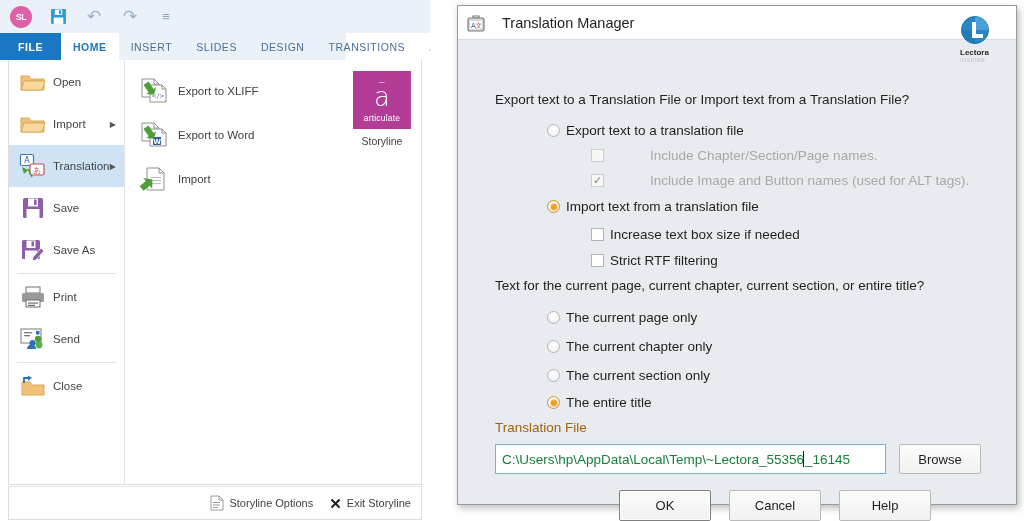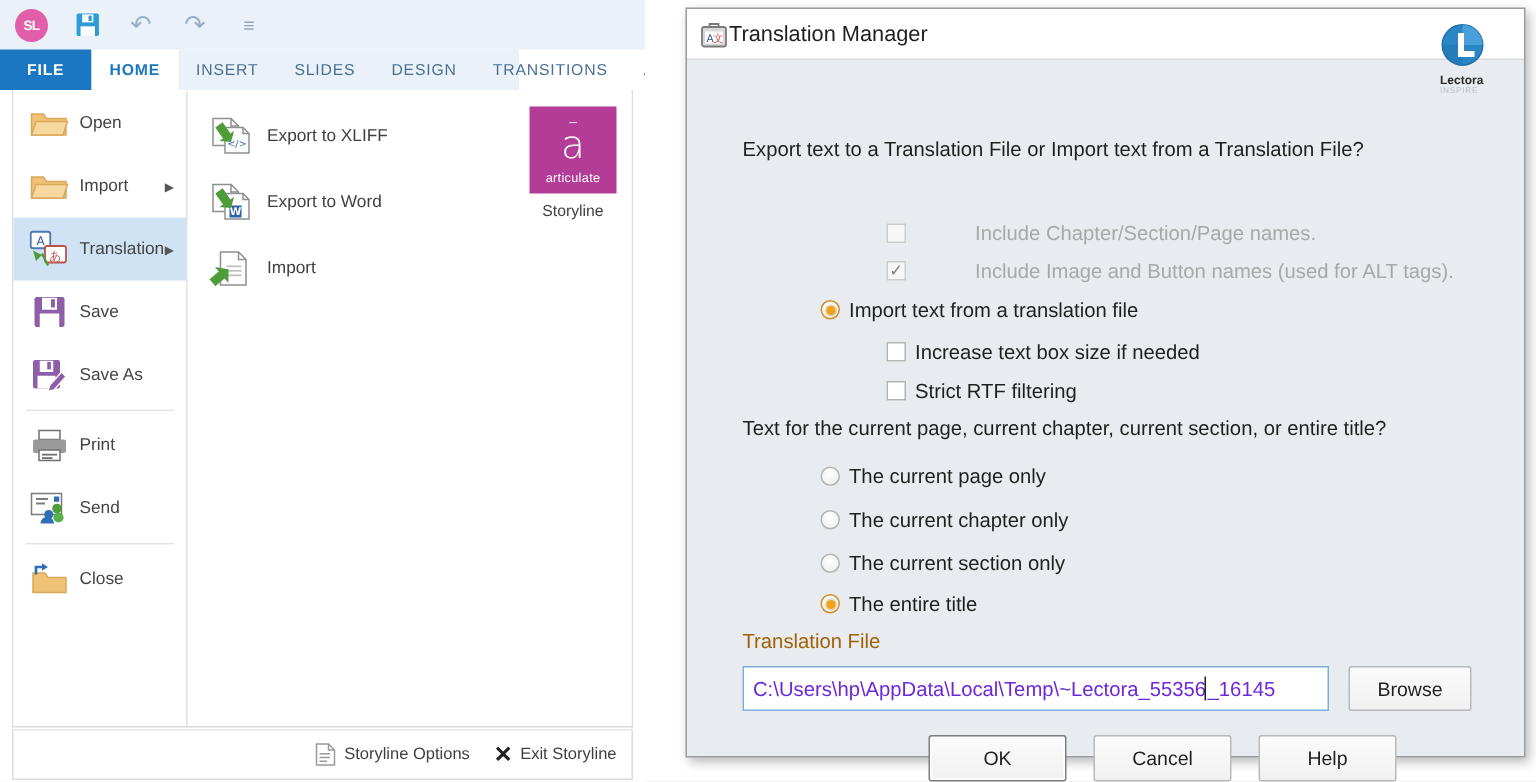--- a/index.html
+++ b/index.html
@@ -152,21 +152,21 @@
     box-sizing:border-box;
   }
   #dialog-titlebar{
     height:33px;background:#ffffff;
     display:flex;align-items:center;
     border-bottom:1px solid #dadada;
     position:relative;
   }
   #dlg-icon{margin-left:8px;display:flex;align-items:center;}
   #dialog-title{
-    margin-left:0;font-size:14.5px;color:#1f1f1f;
+    margin-left:16px;font-size:14.5px;color:#1f1f1f;
   }
   #lectora-logo{
     position:absolute;right:6px;top:9px;width:50px;text-align:left;
   }
   #lectora-logo .ll-circle{margin:0 auto;}
   #lectora-logo .ll-word{
     font-size:8px;font-weight:bold;color:#2a2a2a;margin-top:-1px;
   }
   #lectora-logo .ll-sub{
     font-size:5.5px;color:#b8c2cc;letter-spacing:0.5px;
@@ -214,21 +214,21 @@
   }
 
   
   #tf-label{position:absolute;left:37px;top:380px;font-size:13.5px;color:#a16207;}
   #tf-input{
     position:absolute;left:37px;top:404px;width:391px;height:30px;
     border:1px solid #7aaedc;background:#ffffff;
     box-sizing:border-box;
     display:flex;align-items:center;
     padding-left:6px;
-    font-size:13.5px;color:#6d28d9;
+    font-size:13.5px;color:#15803d;
     white-space:nowrap;overflow:hidden;
   }
   #tf-caret{
     display:inline-block;width:1px;height:16px;background:#1f1f1f;
     margin:0 0 0 0;position:relative;left:-1px;
   }
   #browse-btn{
     position:absolute;left:441px;top:404px;width:82px;height:30px;
     border:1px solid #b9b9b9;border-radius:2px;
     background:linear-gradient(to bottom,#fbfbfb 0%,#f1f1f1 100%);
@@ -503,20 +503,26 @@
       </svg>
       <div class="ll-word">Lectora</div>
       <div class="ll-sub">INSPIRE</div>
     </div>
   </div>
 
   <div id="dialog-body">
 
     <div class="q-label" style="left:37px;top:52px;">Export text to a Translation File or Import text from a Translation File?</div>
 
+    <div class="opt-row" style="left:89px;top:83px;">
+      <span class="ctrl">
+        <span class="radio"></span>
+      </span>
+      <span>Export text to a translation file</span>
+    </div>
 
     <div class="opt-row disabled" style="left:133px;top:108px;">
       <span class="ctrl">
         <span class="checkbox disabled"></span>
       </span>
       <span>Include Chapter/Section/Page names.</span>
     </div>
 
     <div class="opt-row disabled" style="left:133px;top:133px;">
       <span class="ctrl">

